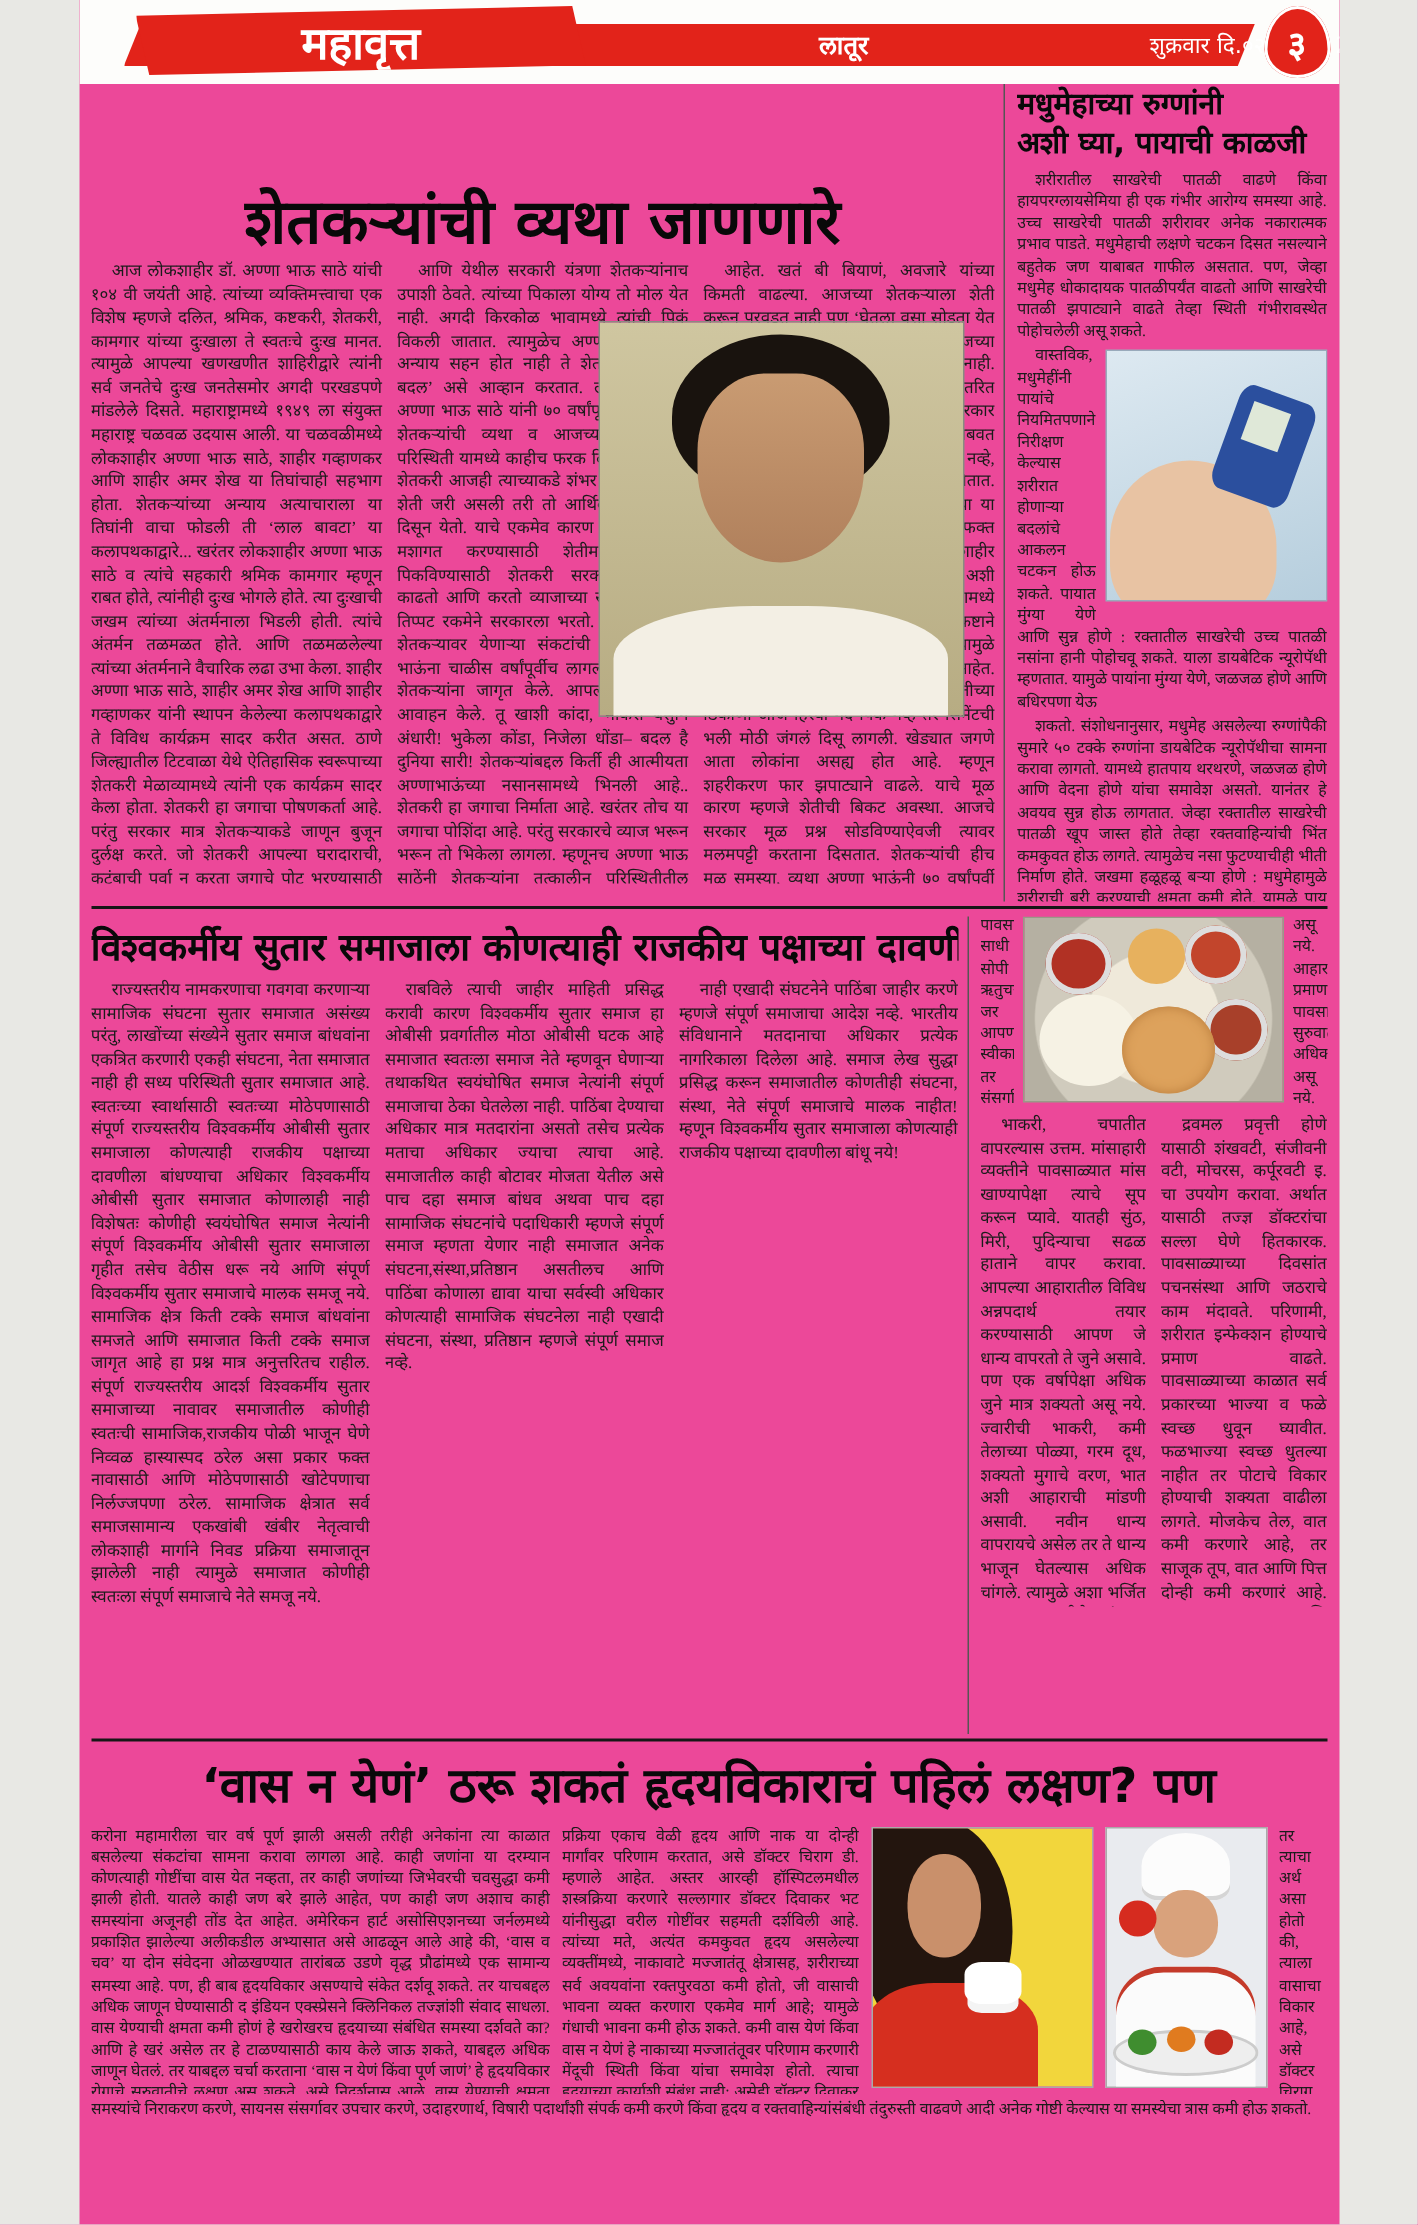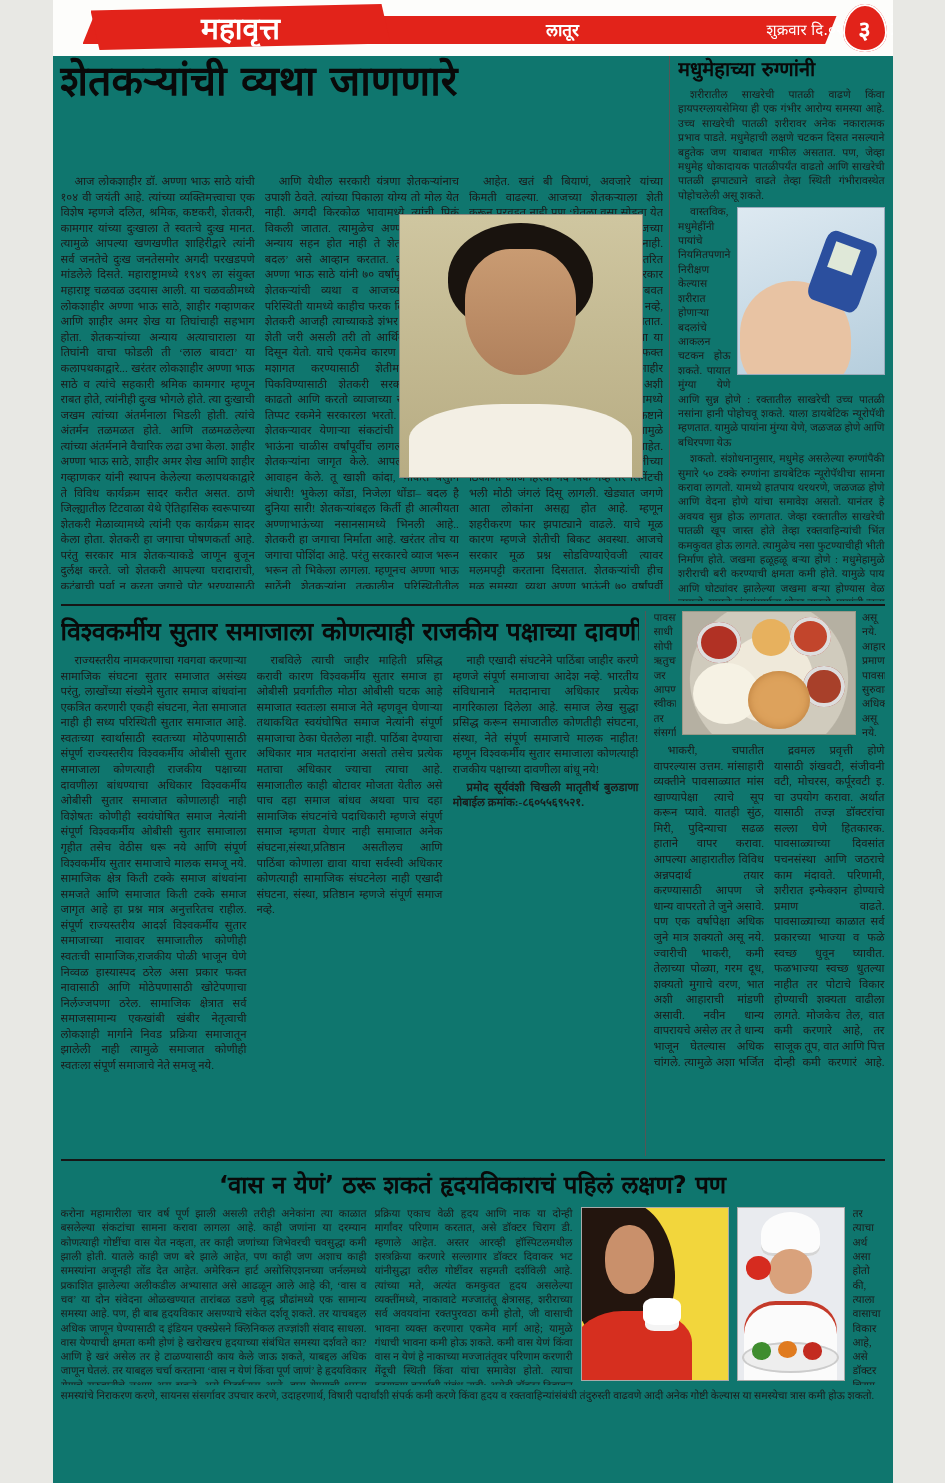--- a/index.html
+++ b/index.html
@@ -1,16 +1,16 @@
 <!DOCTYPE html>
 <html lang="mr"><head>
 <meta charset="utf-8">
 <style>
   html,body{margin:0;padding:0;background:#e8e8e4;}
-  .page{position:relative;width:840px;height:1483px;margin:0 auto;background:#0f766e;
+  .page{position:relative;width:840px;height:1483px;margin:0 auto;background:#ec4899;
         font-family:"Liberation Serif","DejaVu Serif",serif;color:#1b1b1b;overflow:hidden;}
   
   .masthead{position:relative;height:56px;background:#fdfdfb;}
   .mast-ribbon{position:absolute;left:30px;right:56px;top:16px;height:28px;background:#e2231a;
                clip-path:polygon(1.5% 0,100% 0,98.5% 100%,0 100%);}
   .mast-logo{position:absolute;left:38px;top:4px;width:300px;height:46px;background:#e2231a;
              clip-path:polygon(0 14%,97% 0,100% 86%,3% 100%);display:flex;align-items:center;justify-content:center;
              color:#fff;font-family:"DejaVu Sans",sans-serif;font-weight:bold;font-size:30px;}
   .mast-edition{position:absolute;left:430px;top:18px;width:160px;text-align:center;color:#fff;
                 font-family:"DejaVu Sans",sans-serif;font-weight:bold;font-size:17px;}
@@ -21,21 +21,21 @@
              font-family:"DejaVu Sans",sans-serif;box-shadow:inset 0 0 0 2px #fff;}
   
   .cols{display:flex;gap:10px;}
   .ncol{flex:1;text-align:justify;font-size:11.3px;line-height:1.38;overflow:hidden;}
   .ncol p{margin:0 0 2px 0;text-indent:14px;}
   h1,h2{margin:0;font-family:"DejaVu Sans",sans-serif;color:#090909;}
   .hrule{border:0;border-top:2.5px solid #161616;margin:3px 8px;}
   
   .band1{display:flex;height:545px;padding:0 8px;gap:8px;}
   .main-article{position:relative;width:692px;border-right:1px solid #555;padding-right:6px;}
-  .main-headline{height:118px;display:flex;flex-direction:row;justify-content:flex-start;text-align:center;}
+  .main-headline{height:118px;display:flex;flex-direction:column;justify-content:flex-end;text-align:center;}
   .main-headline span{display:block;font-size:41px;font-weight:bold;line-height:1.25;}
   .main-article .cols{height:415px;}
   .stars{text-align:center;letter-spacing:2px;font-weight:bold;margin:4px 0 1px;}
   .portrait{position:absolute;left:338px;top:158px;width:242px;height:262px;background:linear-gradient(180deg,#cfc6a0,#b7ac83);
             border:1px solid #8a8a82;overflow:hidden;}
   .portrait .hair{position:absolute;left:20%;top:3%;width:60%;height:42%;background:#19130e;border-radius:50% 50% 46% 46%;}
   .portrait .face{position:absolute;left:27%;top:13%;width:46%;height:48%;background:linear-gradient(180deg,#c99b72,#b0805c);border-radius:44% 44% 54% 54%;}
   .portrait .shirt{position:absolute;left:4%;bottom:-4%;width:92%;height:32%;background:#f3efe4;border-radius:42% 42% 0 0;}
   .diabetes{width:237px;overflow:hidden;}
   .dia-headline{text-align:left;font-size:20px;line-height:1.3;font-weight:bold;margin-bottom:6px;}
@@ -62,21 +62,21 @@
   .thali .b1{left:8%;top:8%;width:26%;height:34%;background:#b13124;box-shadow:inset 0 0 0 4px #ddd;}
   .thali .b2{left:62%;top:4%;width:24%;height:32%;background:#c2452c;box-shadow:inset 0 0 0 4px #ddd;}
   .thali .b3{left:70%;top:44%;width:24%;height:34%;background:#a8402a;box-shadow:inset 0 0 0 4px #ddd;}
   .thali .rice{left:6%;top:42%;width:38%;height:50%;background:#f6f2e4;}
   .thali .roti{left:38%;top:48%;width:36%;height:48%;background:#dda25c;box-shadow:inset 0 0 8px #b97c3c;}
   .thali .papad{left:40%;top:6%;width:22%;height:30%;background:#e7b15e;}
   .pathya .cols{height:328px;}
   
   .band3{padding:4px 8px 0;height:330px;overflow:hidden;}
   .heart-headline{text-align:center;margin:2px 0 6px;}
-  .heart-headline span{display:block;font-size:24px;font-weight:bold;line-height:1.3;}
+  .heart-headline span{display:block;font-size:32px;font-weight:bold;line-height:1.3;}
   .heart-body{display:flex;gap:8px;height:178px;}
   .hcol{font-size:10.6px;line-height:1.35;text-align:justify;overflow:hidden;margin:0;}
   .hcol1{width:306px;}
   .hcol2{width:198px;}
   .hcol3{flex:1;}
   .photo{position:relative;height:172px;border:1px solid #aaa;overflow:hidden;}
   .woman{width:146px;background:linear-gradient(90deg,#f2d63c 0 100%);}
   .woman .hair{position:absolute;left:-6%;top:-4%;width:70%;height:88%;background:#23150e;border-radius:0 50% 50% 50%;}
   .woman .face{position:absolute;left:16%;top:10%;width:34%;height:40%;background:#c9906b;border-radius:48%;}
   .woman .top{position:absolute;left:-4%;bottom:-6%;width:80%;height:46%;background:#d62f1f;border-radius:40% 40% 0 0;}
@@ -128,20 +128,21 @@
       <div class="portrait">
         <div class="hair"></div>
         <div class="face"></div>
         <div class="shirt"></div>
       </div>
     </article>
 
     <aside class="diabetes">
       <h2 class="dia-headline">
         <span>मधुमेहाच्या रुग्णांनी</span>
+        <span>अशी घ्या, पायाची काळजी</span>
       </h2>
       <p>शरीरातील साखरेची पातळी वाढणे किंवा हायपरग्लायसेमिया ही एक गंभीर आरोग्य समस्या आहे. उच्च साखरेची पातळी शरीरावर अनेक नकारात्मक प्रभाव पाडते. मधुमेहाची लक्षणे चटकन दिसत नसल्याने बहुतेक जण याबाबत गाफील असतात. पण, जेव्हा मधुमेह धोकादायक पातळीपर्यंत वाढतो आणि साखरेची पातळी झपाट्याने वाढते तेव्हा स्थिती गंभीरावस्थेत पोहोचलेली असू शकते.</p>
       <div class="gluco">
         <div class="hand"></div>
         <div class="meter"></div>
         <div class="screen"></div>
       </div>
       <p>वास्तविक, मधुमेहींनी पायांचे नियमितपणाने निरीक्षण केल्यास शरीरात होणाऱ्या बदलांचे आकलन चटकन होऊ शकते. पायात मुंग्या येणे आणि सुन्न होणे : रक्तातील साखरेची उच्च पातळी नसांना हानी पोहोचवू शकते. याला डायबेटिक न्यूरोपॅथी म्हणतात. यामुळे पायांना मुंग्या येणे, जळजळ होणे आणि बधिरपणा येऊ</p>
       <p>शकतो. संशोधनानुसार, मधुमेह असलेल्या रुग्णांपैकी सुमारे ५० टक्के रुग्णांना डायबेटिक न्यूरोपॅथीचा सामना करावा लागतो. यामध्ये हातपाय थरथरणे, जळजळ होणे आणि वेदना होणे यांचा समावेश असतो. यानंतर हे अवयव सुन्न होऊ लागतात. जेव्हा रक्तातील साखरेची पातळी खूप जास्त होते तेव्हा रक्तवाहिन्यांची भिंत कमकुवत होऊ लागते. त्यामुळेच नसा फुटण्याचीही भीती निर्माण होते. जखमा हळूहळू बऱ्या होणे : मधुमेहामुळे शरीराची बरी करण्याची क्षमता कमी होते. यामुळे पाय आणि घोट्यांवर झालेल्या जखमा बऱ्या होण्यास वेळ लागतो. यामुळे जंतुसंसर्गाचा धोका वाढतो. पायांची त्वचा कोरडी पडणे: रक्तशर्करेची पातळी जास्त झाल्यास शरीरात द्रवपदार्थांची कमतरता निर्माण होऊ शकते. यामुळे पायांची त्वचा कोरडी होते आणि टाचांना भेगा पडतात. ही स्थिती वेदनादायक असू शकते आणि संसर्ग होऊ शकतो. पायाच्या नखांचा संसर्ग : मधुमेही रुग्णांना बुरशीजन्य संसर्ग होण्याची शक्यता सर्वांत जास्त असते. कोव्हिड काळात याविषयी बरीच चर्चा झाली होती. बुरशीजन्य संसर्गामुळे मधुमेहींची नखे पिवळी, जाड आणि ठिसूळ होऊ शकतात. वेळेवर उपचार न केल्यास हा संसर्ग गंभीर स्वरूप धारण करू शकतो. पाय दुखणे आणि कमजोरी: उच्च साखरेची पातळी मज्जातंतूंवर परिणाम करू शकते.</p>
     </aside>
@@ -154,21 +155,20 @@
       <h2 class="sutar-headline">विश्वकर्मीय सुतार समाजाला कोणत्याही राजकीय पक्षाच्या दावणीला बांधू नये!</h2>
       <div class="cols">
         <div class="ncol">
           <p>राज्यस्तरीय नामकरणाचा गवगवा करणाऱ्या सामाजिक संघटना सुतार समाजात असंख्य परंतु, लाखोंच्या संख्येने सुतार समाज बांधवांना एकत्रित करणारी एकही संघटना, नेता समाजात नाही ही सध्य परिस्थिती सुतार समाजात आहे. स्वतःच्या स्वार्थासाठी स्वतःच्या मोठेपणासाठी संपूर्ण राज्यस्तरीय विश्वकर्मीय ओबीसी सुतार समाजाला कोणत्याही राजकीय पक्षाच्या दावणीला बांधण्याचा अधिकार विश्वकर्मीय ओबीसी सुतार समाजात कोणालाही नाही विशेषतः कोणीही स्वयंघोषित समाज नेत्यांनी संपूर्ण विश्वकर्मीय ओबीसी सुतार समाजाला गृहीत तसेच वेठीस धरू नये आणि संपूर्ण विश्वकर्मीय सुतार समाजाचे मालक समजू नये. सामाजिक क्षेत्र किती टक्के समाज बांधवांना समजते आणि समाजात किती टक्के समाज जागृत आहे हा प्रश्न मात्र अनुत्तरितच राहील. संपूर्ण राज्यस्तरीय आदर्श विश्वकर्मीय सुतार समाजाच्या नावावर समाजातील कोणीही स्वतःची सामाजिक,राजकीय पोळी भाजून घेणे निव्वळ हास्यास्पद ठरेल असा प्रकार फक्त नावासाठी आणि मोठेपणासाठी खोटेपणाचा निर्लज्जपणा ठरेल. सामाजिक क्षेत्रात सर्व समाजसामान्य एकखांबी खंबीर नेतृत्वाची लोकशाही मार्गाने निवड प्रक्रिया समाजातून झालेली नाही त्यामुळे समाजात कोणीही स्वतःला संपूर्ण समाजाचे नेते समजू नये.</p>
         </div>
         <div class="ncol">
           <p>राबविले त्याची जाहीर माहिती प्रसिद्ध करावी कारण विश्वकर्मीय सुतार समाज हा ओबीसी प्रवर्गातील मोठा ओबीसी घटक आहे समाजात स्वतःला समाज नेते म्हणवून घेणाऱ्या तथाकथित स्वयंघोषित समाज नेत्यांनी संपूर्ण समाजाचा ठेका घेतलेला नाही. पाठिंबा देण्याचा अधिकार मात्र मतदारांना असतो तसेच प्रत्येक मताचा अधिकार ज्याचा त्याचा आहे. समाजातील काही बोटावर मोजता येतील असे पाच दहा समाज बांधव अथवा पाच दहा सामाजिक संघटनांचे पदाधिकारी म्हणजे संपूर्ण समाज म्हणता येणार नाही समाजात अनेक संघटना,संस्था,प्रतिष्ठान असतीलच आणि पाठिंबा कोणाला द्यावा याचा सर्वस्वी अधिकार कोणत्याही सामाजिक संघटनेला नाही एखादी संघटना, संस्था, प्रतिष्ठान म्हणजे संपूर्ण समाज नव्हे.</p>
         </div>
         <div class="ncol">
           <p>नाही एखादी संघटनेने पाठिंबा जाहीर करणे म्हणजे संपूर्ण समाजाचा आदेश नव्हे. भारतीय संविधानाने मतदानाचा अधिकार प्रत्येक नागरिकाला दिलेला आहे. समाज लेख सुद्धा प्रसिद्ध करून समाजातील कोणतीही संघटना, संस्था, नेते संपूर्ण समाजाचे मालक नाहीत! म्हणून विश्वकर्मीय सुतार समाजाला कोणत्याही राजकीय पक्षाच्या दावणीला बांधू नये!</p>
-          <p class="contact">प्रमोद सूर्यवंशी चिखली मातृतीर्थ बुलडाणा मोबाईल क्रमांक:-८६०५५६९५२१.</p>
         </div>
       </div>
     </article>
 
     <article class="pathya">
       <div class="introrow">
         <p class="mini">पावसाळ्यात साधी सोपी ऋतुचर्या जर आपण स्वीकारली तर संसर्गाविना निरोगी राहता येईल. पावसाळ्याच्या दिवसांत लघू आणि गरम म्हणजेच उष्ण गुणाचा आहार घ्यावा. या ऋतूत ओवा, हळद, मिरी, सुंठ यांची पावडर करून</p>
         <div class="thali">
           <div class="b b1"></div>
           <div class="b b2"></div>

